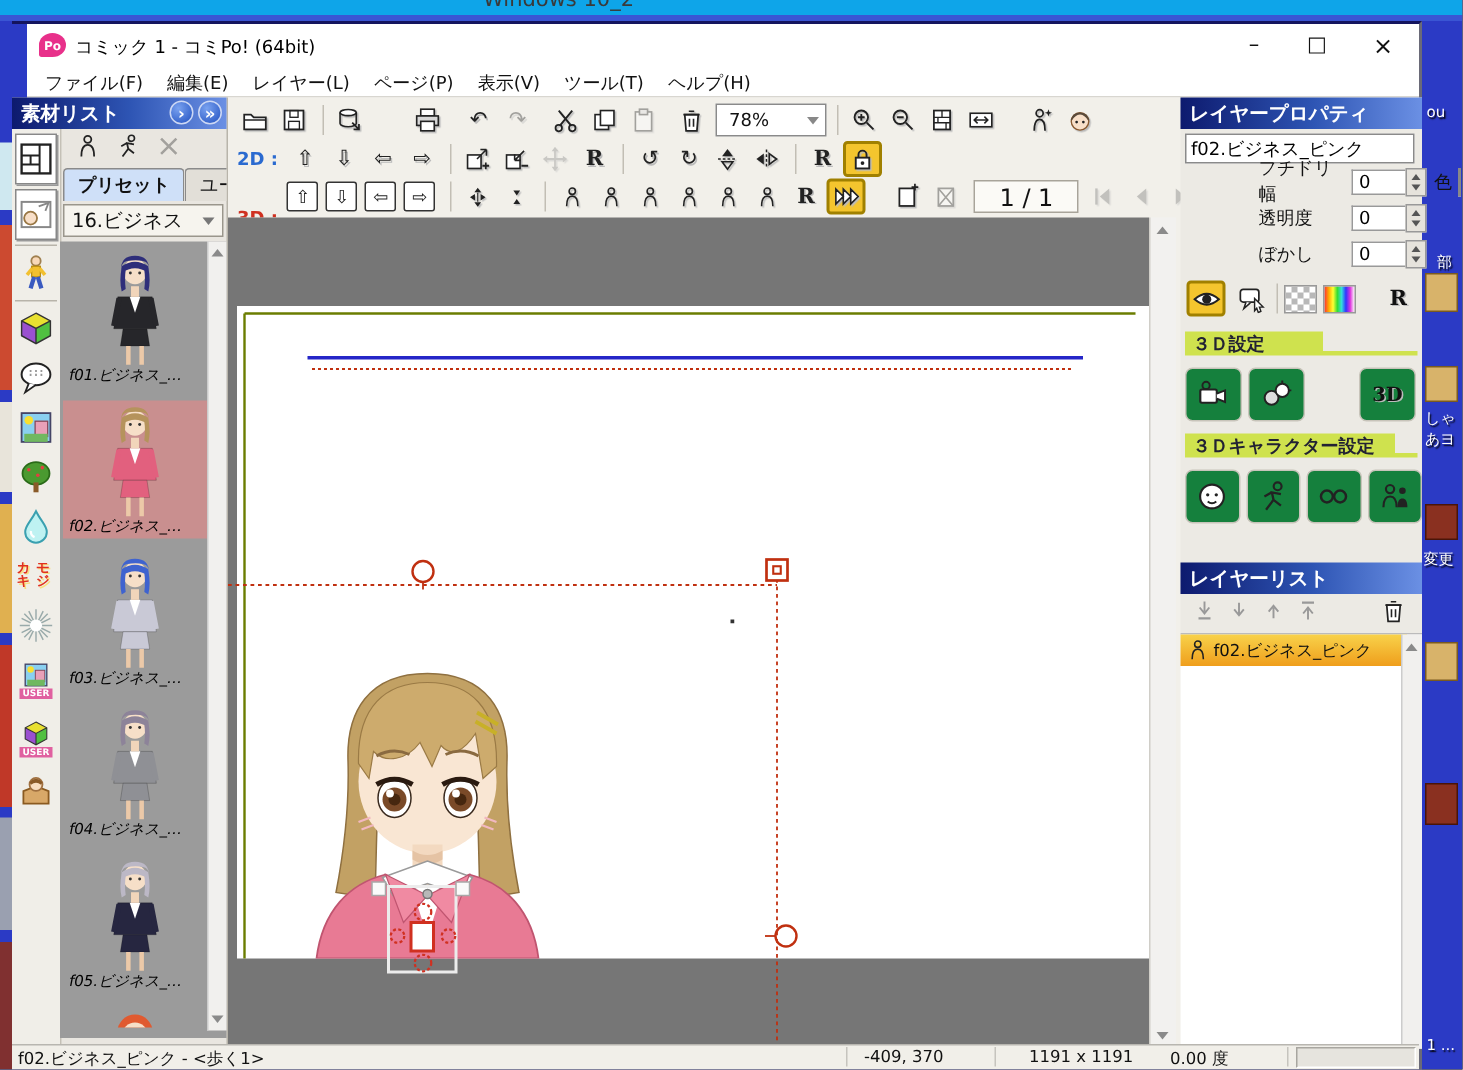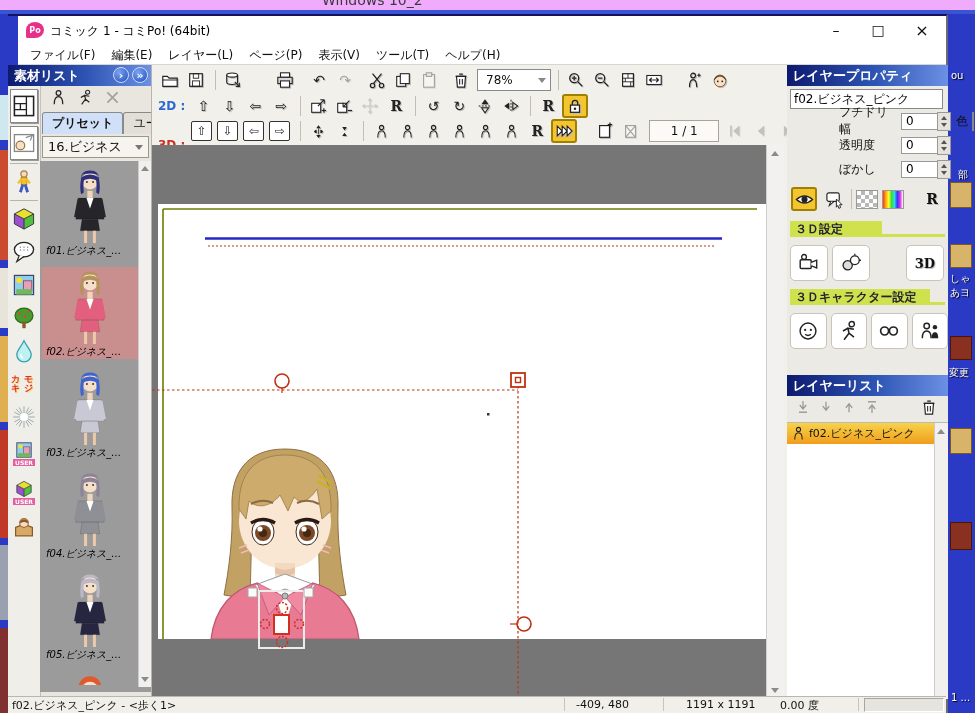--- a/index.html
+++ b/index.html
@@ -1,19 +1,19 @@
 <!DOCTYPE html>
 <html><head>
 <meta charset="utf-8">
 <style>
   html,body{margin:0;padding:0;background:#444;}
   .screen{position:relative;width:975px;height:713px;background:#2b3ac5;overflow:hidden;
           font-family:"DejaVu Sans","Liberation Sans",sans-serif;color:#111;}
   
-  .host-top{position:absolute;left:0;top:0;width:975px;height:10px;background:#f0abfc;overflow:hidden;}
+  .host-top{position:absolute;left:0;top:0;width:975px;height:10px;background:#0ea5e9;overflow:hidden;}
   .host-top span{position:absolute;left:322px;top:-8px;font-size:14px;color:#3a3a3a;}
   .host-line{position:absolute;left:0;top:10px;width:975px;height:4px;background:#3a55d4;}
   .frag{position:absolute;color:#fff;font-size:10px;text-shadow:1px 1px 1px #000;}
   .fragbox{position:absolute;background:#d8b36a;border:1px solid #7a5a20;}
   .fragbox.dark{background:#8a3020;border-color:#4a1408;}
   .lsb{position:absolute;left:0;width:8px;}
   
   .app{position:absolute;left:8px;top:14px;width:940px;height:699px;background:#f2f0ea;
        border-top:2px solid #14145e;border-right:2px solid #6a6a78;box-sizing:border-box;}
   .titlebar{position:absolute;left:10px;top:0;width:928px;height:30px;background:#fff;}
@@ -40,21 +40,21 @@
   .tbtn.boxed{border:1.5px solid #333;border-radius:2px;width:19px;height:18px;font-size:12px;background:#fff;text-shadow:none;margin-right:5px;}
   .tsep{width:1px;height:20px;background:#c2beb4;margin:0 5px;flex:none;}
   .tsp{flex:none;}
   .tlabel{font-size:12px;font-weight:bold;margin-right:6px;flex:none;}
   .tlabel.l2d{color:#2a6ad0;}
   .tlabel.l3d{color:#d03020;margin-top:28px;}
   .zoombox{width:64px;height:20px;background:#fff;border:1px solid #8a8a8a;font-size:12px;
         display:flex;align-items:center;padding-left:8px;position:relative;flex:none;margin:0 2px;}
   .zoombox .car{position:absolute;right:4px;top:8px;border-left:4px solid transparent;border-right:4px solid transparent;border-top:5px solid #888;}
   .pagebox{width:68px;height:20px;background:#fbfaf6;border:1px solid #a8a49a;display:flex;align-items:center;justify-content:center;
-        font-size:12px;flex:none;margin:0 4px;}
+        font-size:16px;flex:none;margin:0 4px;}
   .rtxt{font-weight:bold;font-size:14px;font-family:"DejaVu Serif",serif;}
   
   .sidebar{position:absolute;left:0;top:49px;width:144px;height:634px;background:#e9e6e0;border-right:1px solid #b8b4aa;box-sizing:border-box;}
   .phead{height:21px;background:linear-gradient(90deg,#0d1a6e,#2e55b4 55%,#6b90e4);color:#fff;font-weight:bold;
         font-size:13px;display:flex;align-items:center;padding-left:6px;position:relative;}
   .cbtn{position:absolute;top:2px;width:16px;height:16px;border-radius:50%;background:radial-gradient(circle at 35% 30%,#7aa2f0,#2050c0);
         color:#fff;font-size:11px;font-weight:bold;display:flex;align-items:center;justify-content:center;border:1px solid #cdd8f4;box-sizing:border-box;}
   .sb-iconcol{position:absolute;left:0;top:21px;width:32px;bottom:0;background:#f0eee8;border-right:1px solid #c4c0b6;}
   .icbtn{width:26px;height:30px;margin:3px auto 2px auto;display:flex;align-items:center;justify-content:center;}
   .icbtn.framed{background:#fff;border:1px solid #888;box-shadow:1px 1px 0 #999;height:32px;}
@@ -104,21 +104,21 @@
   .pibtn.active{background:#f4c52e;border:2px solid #a08000;box-sizing:border-box;}
   .checker{width:20px;height:17px;border:1px solid #999;
         background:conic-gradient(#b8b8b8 0 25%,#fff 0 50%,#b8b8b8 0 75%,#fff 0) 0 0/8px 8px;}
   .rainbow{width:20px;height:17px;border:1px solid #999;
         background:linear-gradient(90deg,#f33,#fa0,#ff3,#3d3,#3dd,#33f,#d3d,#fff);}
   .sec{position:relative;height:18px;margin:8px 0 0 0;text-align:center;}
   .sec .bar{position:absolute;left:3px;top:0;height:15px;background:#cfe24e;}
   .sec .line{position:absolute;left:3px;right:3px;top:13px;height:3px;background:#cfe24e;}
   .sec .txt{position:absolute;left:8px;top:0px;font-weight:bold;font-size:12px;color:#223;}
   .bigrow{display:flex;padding:6px 0 0 3px;gap:4px;}
-  .bigbtn{width:36px;height:34px;background:#ffffff;border:1px solid #c8c4ba;border-radius:5px;
+  .bigbtn{width:36px;height:34px;background:#15803d;border:1px solid #c8c4ba;border-radius:5px;
         display:flex;align-items:center;justify-content:center;}
   .bigbtn svg{width:22px;height:22px;}
   .b3d{font-weight:bold;font-size:13px;font-family:"DejaVu Serif",serif;text-shadow:1px 1px 0 #bbb;}
   .llhead{margin-top:26px;}
   .llarrows{display:flex;align-items:center;height:24px;padding-left:8px;gap:7px;}
   .llarrows svg{width:16px;height:16px;}
   .lllist{position:absolute;left:0;right:0;top:357px;bottom:0;background:#fff;border-top:1px solid #bbb;}
   .llitem{height:21px;background:linear-gradient(180deg,#f8d24a,#ef9e1c);display:flex;align-items:center;
         padding-left:4px;font-size:11px;gap:3px;width:147px;}
   .llitem svg{width:15px;height:15px;flex:none;}
@@ -1033,21 +1033,21 @@
           </div>
         <div class="llscroll">
           <i class="scar up" style="top:6px"></i>
         </div>
       </div>
     </div>
 
     <div class="status">
       <span style="left:4px">f02.ビジネス_ピンク - &lt;歩く1&gt;</span>
       <i class="sdiv" style="left:556px"></i>
-      <span style="left:568px">-409, 480</span>
+      <span style="left:568px">-409, 370</span>
       <i class="sdiv" style="left:655px"></i>
       <span style="left:678px">1191 x 1191</span>
       <span style="left:772px">0.00 度</span>
       <i class="sdiv" style="left:850px"></i>
       <span class="sbox"></span>
     </div>
 
   </div>
 </div>
 

